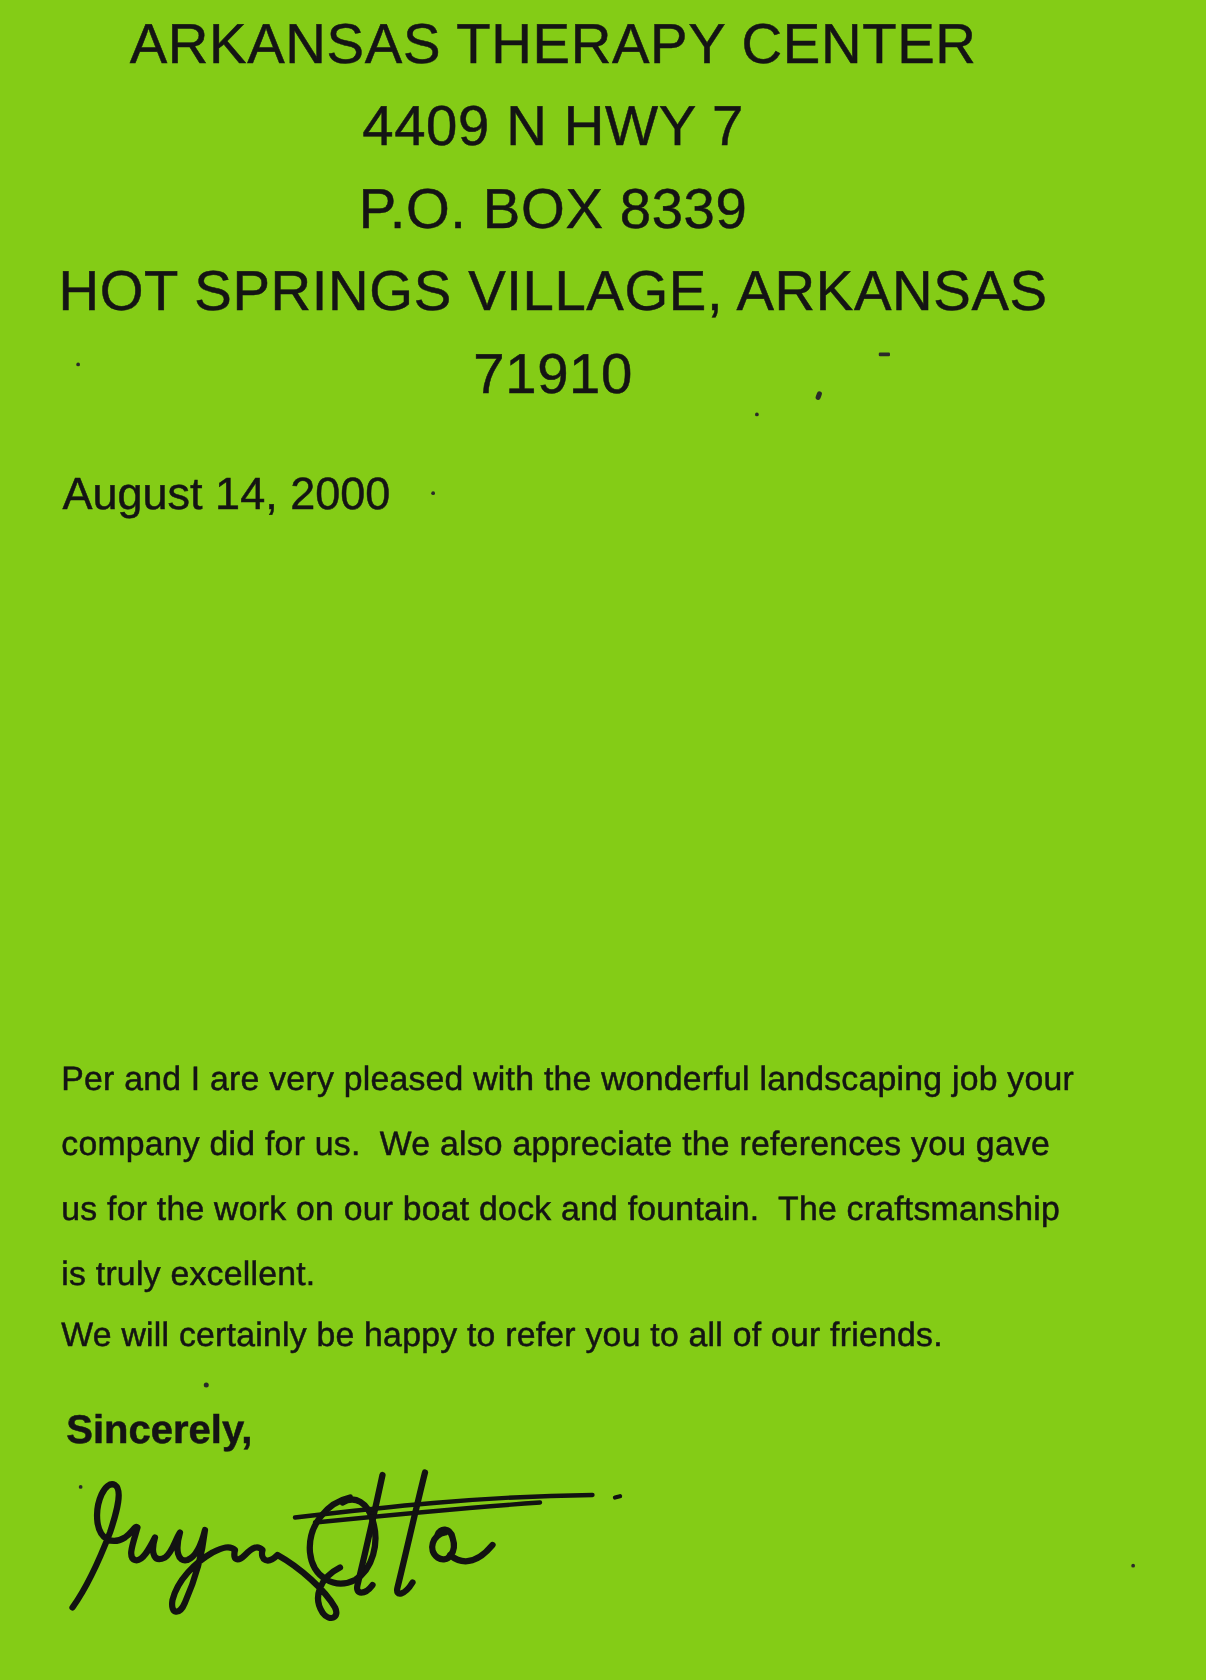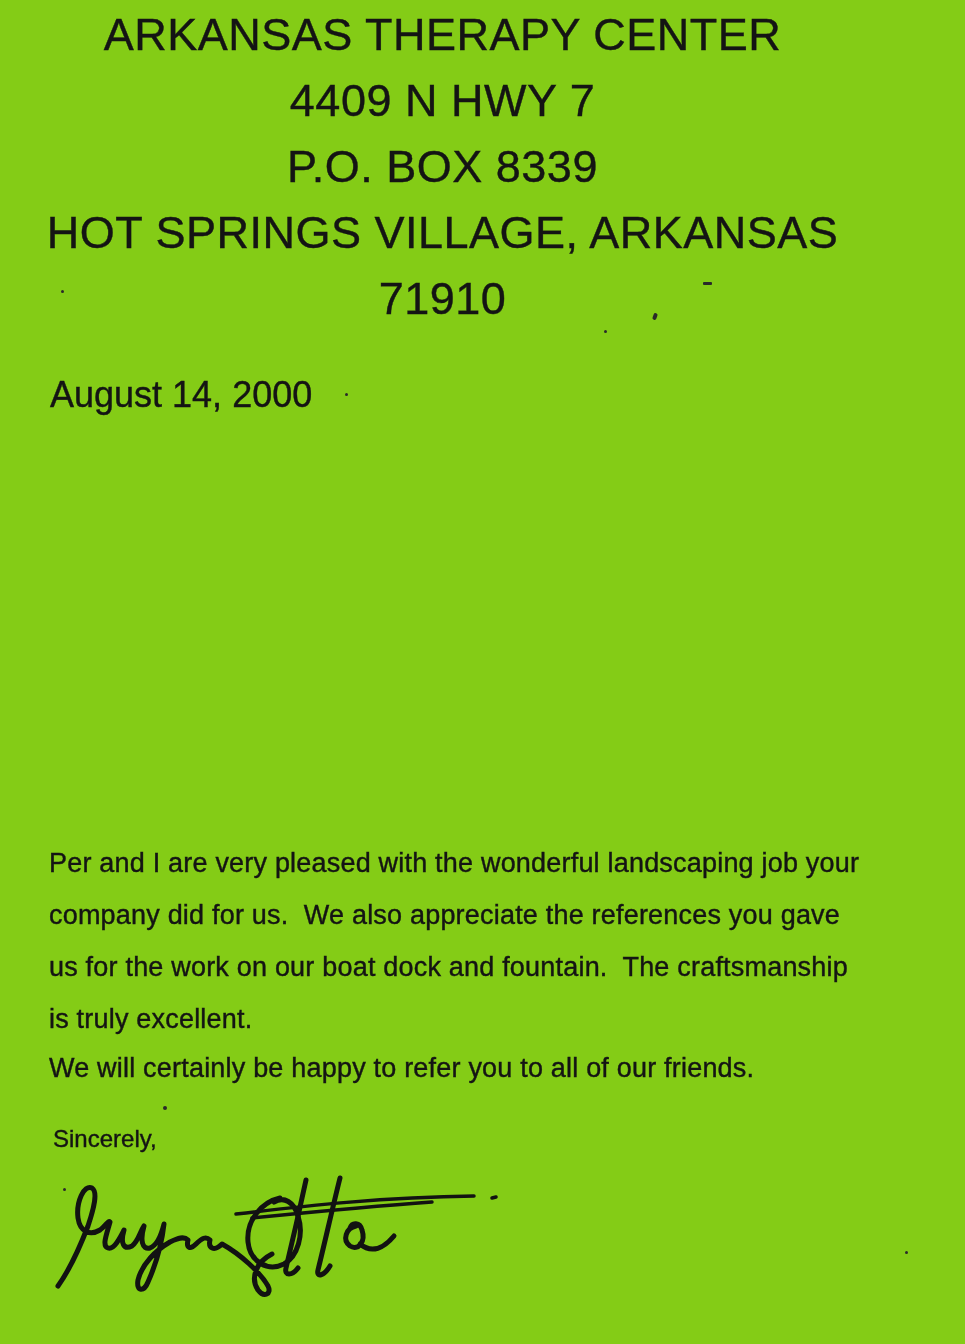--- a/index.html
+++ b/index.html
@@ -58,21 +58,22 @@
     line-height: 52px;
     letter-spacing: 0.2px;
     white-space: pre-wrap;
   }
   .p1 { top: 837px; }
   .p2 { top: 1042px; }
   .closing {
     position: absolute;
     top: 1125px;
     left: 53px;
-    font-size: 24px;
+    font-size: 32px;
+    font-weight: bold;
   }
   .signature {
     position: absolute;
     top: 1168px;
     left: 44px;
     width: 455px;
     height: 130px;
   }
   .signature path {
     fill: none;

